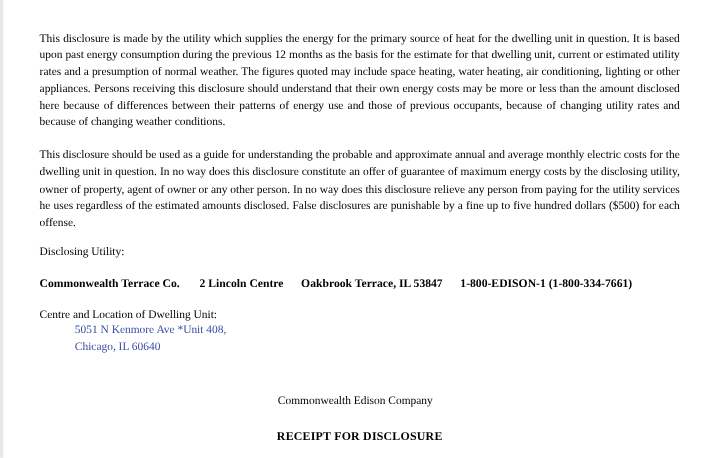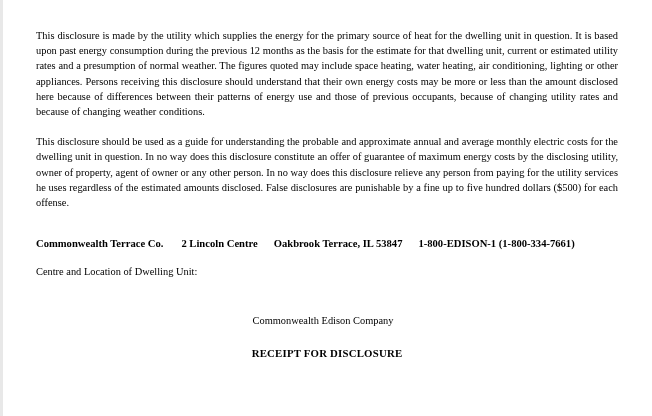--- a/index.html
+++ b/index.html
@@ -109,32 +109,35 @@
     <div class="gap-top"></div>
 
     <p class="para">This disclosure is made by the utility which supplies the energy for the primary source of heat for the dwelling unit in question.  It is based upon past energy consumption during the previous 12 months as the basis for the estimate for that dwelling unit, current or estimated utility rates and a presumption of normal weather.  The figures quoted may include space heating, water heating, air conditioning, lighting or other appliances.  Persons receiving this disclosure should understand that their own energy costs may be more or less than the amount disclosed here because of differences between their patterns of energy use and those of previous occupants, because of changing utility rates and because of changing weather conditions.</p>
 
     <div class="gap-1"></div>
 
     <p class="para">This disclosure should be used as a guide for understanding the probable and approximate annual and average monthly electric costs for the dwelling unit in question.  In no way does this disclosure constitute an offer of guarantee of maximum energy costs by the disclosing utility, owner of property, agent of owner or any other person.  In no way does this disclosure relieve any person from paying for the utility services he uses regardless of the estimated amounts disclosed.  False disclosures are punishable by a fine up to five hundred dollars ($500) for each offense.</p>
 
     <div class="gap-2"></div>
 
+    <div class="label-line">Disclosing Utility:</div>
 
     <div class="gap-3"></div>
 
     <div class="utility-row">
       <span>Commonwealth Terrace Co.</span><span class="sp-a"></span><span>2 Lincoln Centre</span><span class="sp-b"></span><span>Oakbrook Terrace, IL 53847</span><span class="sp-c"></span><span>1-800-EDISON-1 (1-800-334-7661)</span>
     </div>
 
     <div class="gap-4"></div>
 
     <div class="label-line">Centre and Location of Dwelling Unit:</div>
 
     <div class="address-block">
+      <div>5051 N Kenmore Ave *Unit 408,</div>
+      <div>Chicago, IL 60640</div>
     </div>
 
     <div class="gap-5"></div>
 
 
     <div class="gap-6"></div>
 
     <div class="company-right">Commonwealth Edison Company</div>
 
     <div class="gap-7"></div>

